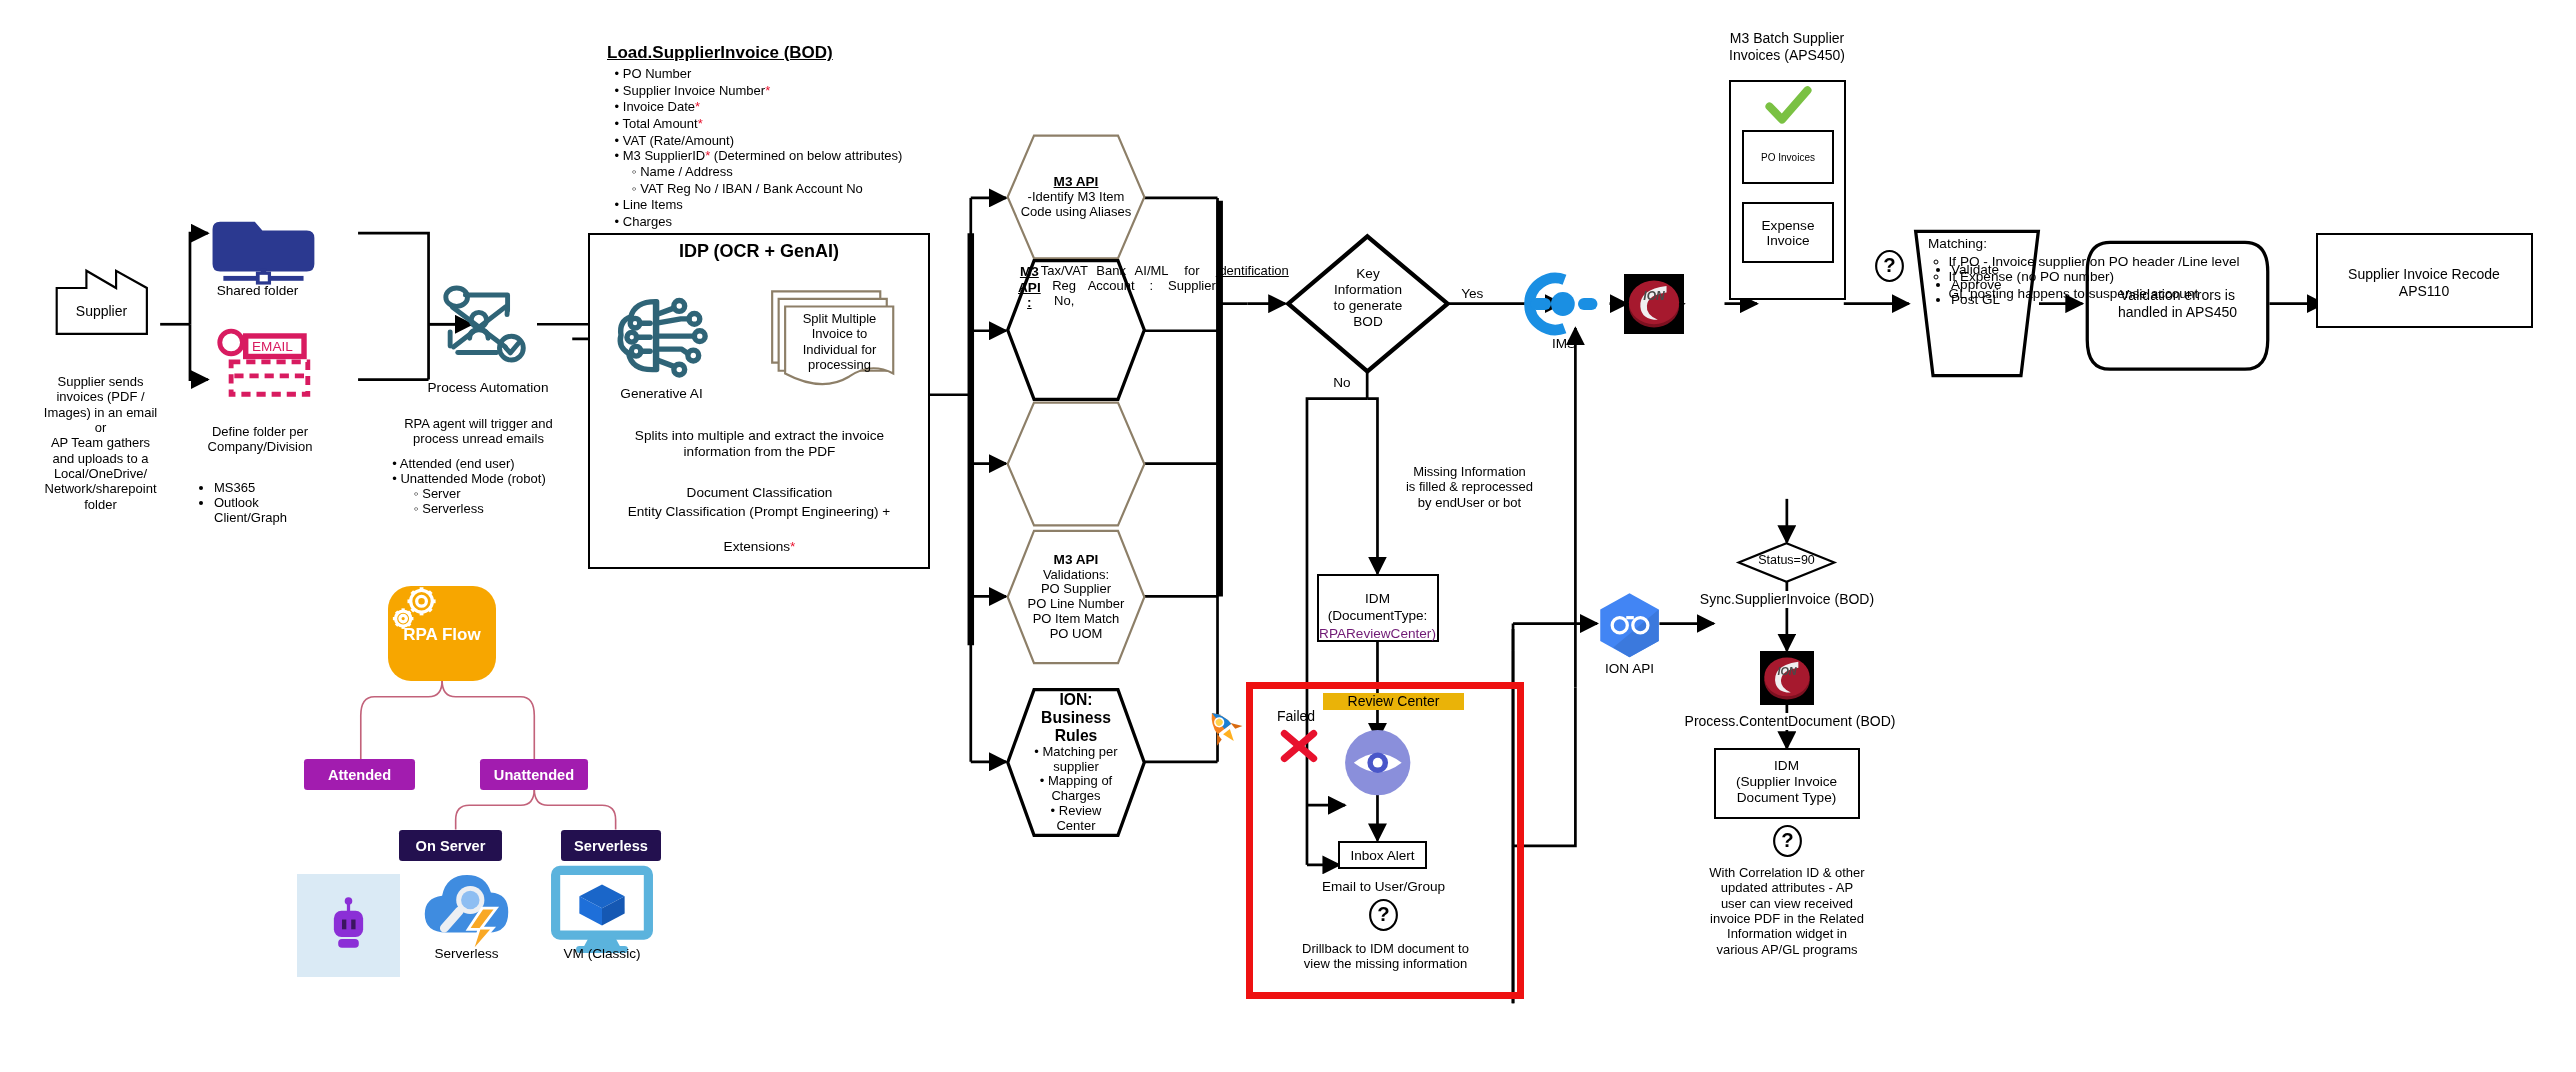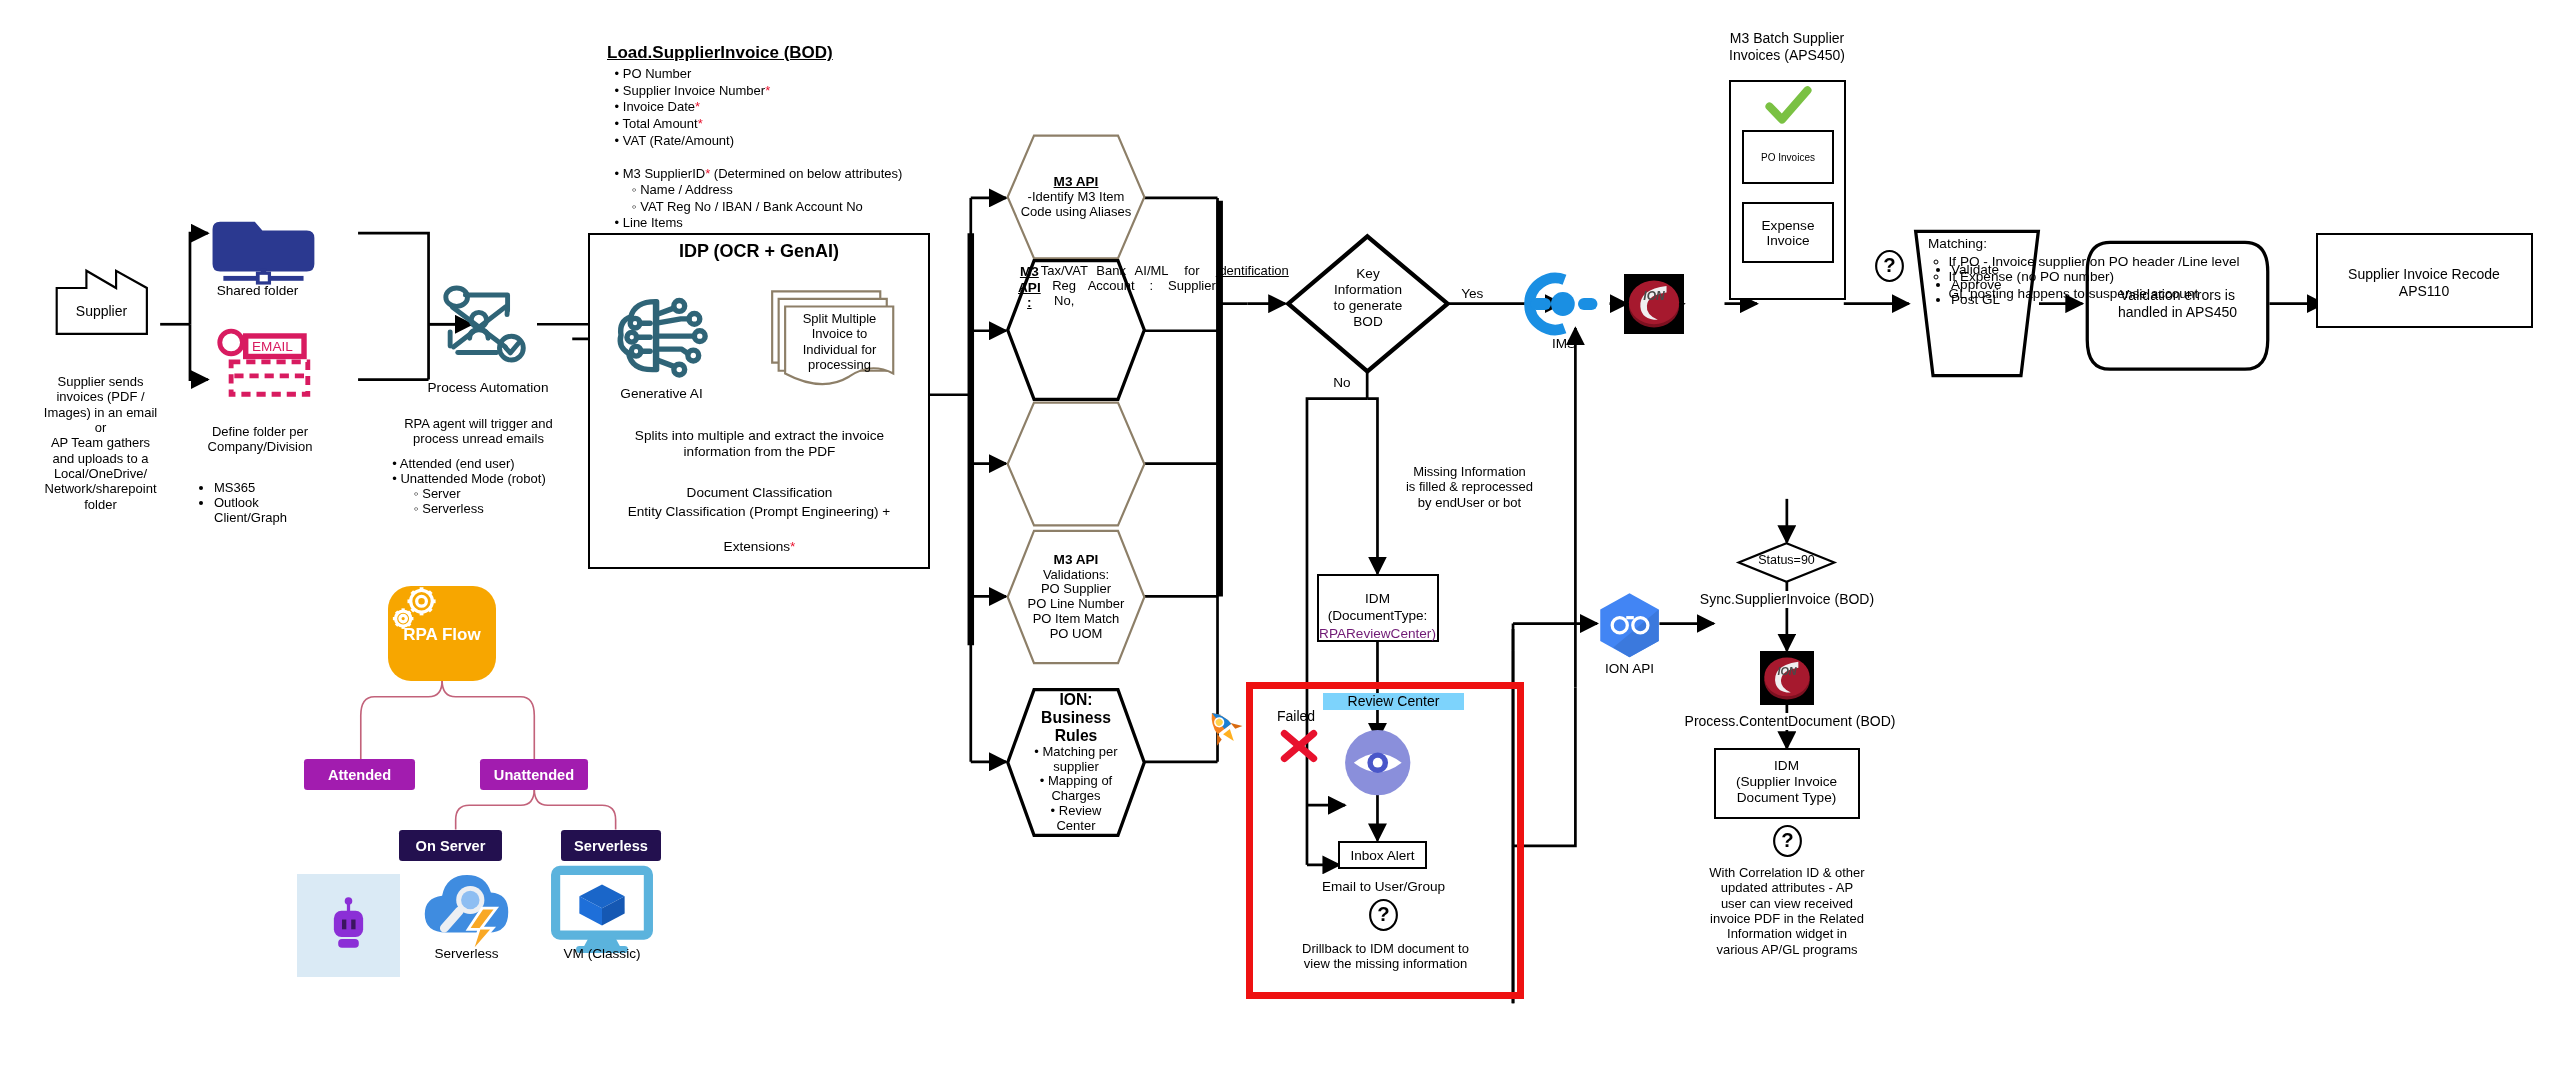--- a/index.html
+++ b/index.html
@@ -136,21 +136,21 @@
     </g>
   </svg>
 
   <div class="abs" style="left:607px;top:43px;width:304px;">
     <div class="b u" style="font-size:17px;color:#000;">Load.SupplierInvoice (BOD)</div>
     <div id="bod-list" style="font-size:13px;margin-top:3.3px;">
         <div style="margin-left: 7.6px; margin-bottom: 1.6px;"><span>• </span><span>PO Number</span></div>
         <div style="margin-left: 7.6px; margin-bottom: 1.6px;"><span>• </span><span>Supplier Invoice Number</span><span class="red">*</span></div>
         <div style="margin-left: 7.6px; margin-bottom: 1.6px;"><span>• </span><span>Invoice Date</span><span class="red">*</span></div>
         <div style="margin-left: 7.6px; margin-bottom: 1.6px;"><span>• </span><span>Total Amount</span><span class="red">*</span></div>
-        <div style="margin-left: 7.6px; margin-bottom: 18px;"><span>• </span><span>VAT (Rate/Amount)</span></div>
+        <div style="margin-left: 7.6px; margin-bottom: 0;"><span>• </span><span>VAT (Rate/Amount)</span></div>
         <div style="margin-left: 7.6px; margin-bottom: 1.6px;"><span>• </span><span>M3 SupplierID</span><span class="red">*</span><span> (Determined on below attributes)</span></div>
         <div style="margin-left: 25px; margin-bottom: 1.6px;"><span>◦ </span><span>Name / Address</span></div>
         <div style="margin-left: 25px; margin-bottom: 1.6px;"><span>◦ </span><span>VAT Reg No / IBAN / Bank Account No</span></div>
         <div style="margin-left: 7.6px; margin-bottom: 1.6px;"><span>• </span><span>Line Items</span></div>
         <div style="margin-left: 7.6px; margin-bottom: 1.6px;"><span>• </span><span>Charges</span></div>
       </div>
   </div>
 
   <div class="abs" style="left:54px;top:266px;">
     <svg width="108" height="71" viewBox="0 0 200 130">
@@ -365,21 +365,21 @@
         <path d="M40,8 Q56,24 56,46 L40,46 Z" fill="#1a7fd4"></path>
         <circle cx="40" cy="30" r="8" fill="#ffd24d" stroke="#fff" stroke-width="3"></circle>
         <path d="M24,44 L10,62 L24,58 Z" fill="#d96a10"></path>
         <path d="M56,44 L70,62 L56,58 Z" fill="#d96a10"></path>
         <path d="M32,52 L40,74 L48,52 Z" fill="#ffb020"></path>
       </g>
     </svg>
   </div>
 
   <div class="redbox" style="left:1246px;top:682px;width:278px;height:317px;"></div>
-  <div class="txt ctr" style="left:1323px;top:693px;width:141px;font-size:14px;background:#7dd3fc;">Review Center</div>
+  <div class="txt ctr" style="left:1323px;top:693px;width:141px;font-size:14px;background:#eab308;">Review Center</div>
   <div class="txt" style="left:1277px;top:708px;font-size:14px;">Failed</div>
 
   <div class="abs" style="left:1280px;top:727px;">
     <svg width="38" height="38" viewBox="0 0 70 70">
       <path d="M8,12 L62,58" stroke="#e8112d" stroke-width="13" stroke-linecap="round"></path>
       <path d="M62,12 L8,58" stroke="#e8112d" stroke-width="13" stroke-linecap="round"></path>
     </svg>
   </div>
 
   <div class="abs" style="left:1344px;top:729px;">

